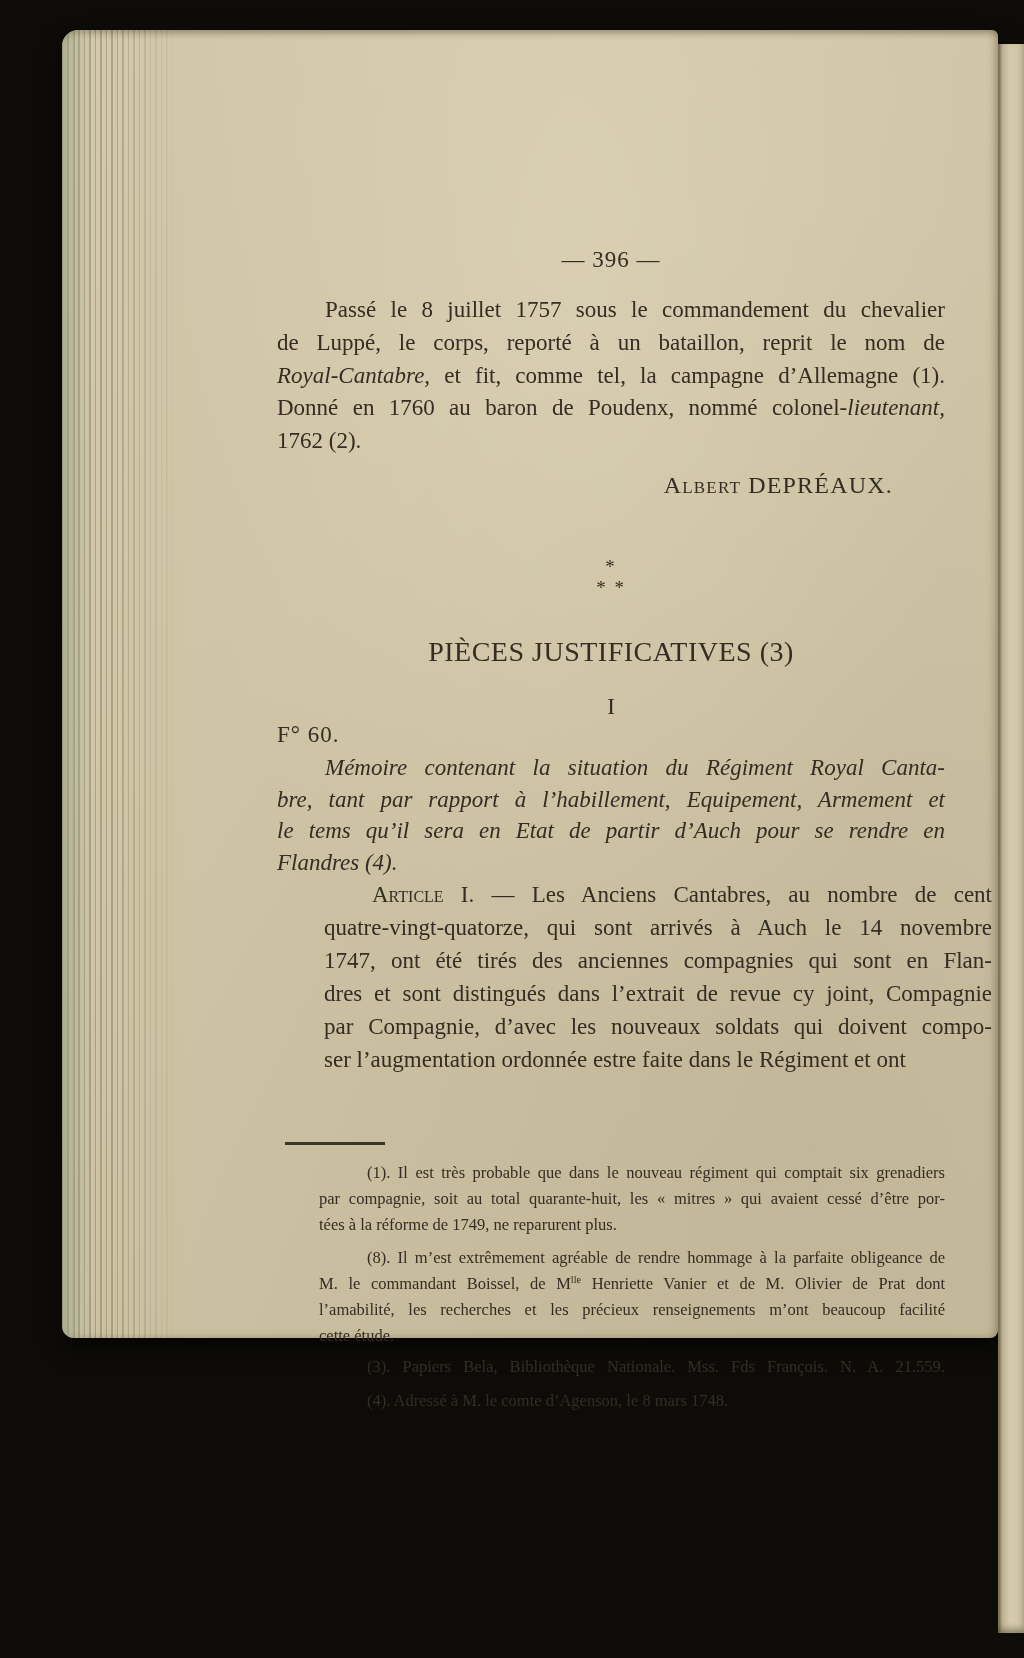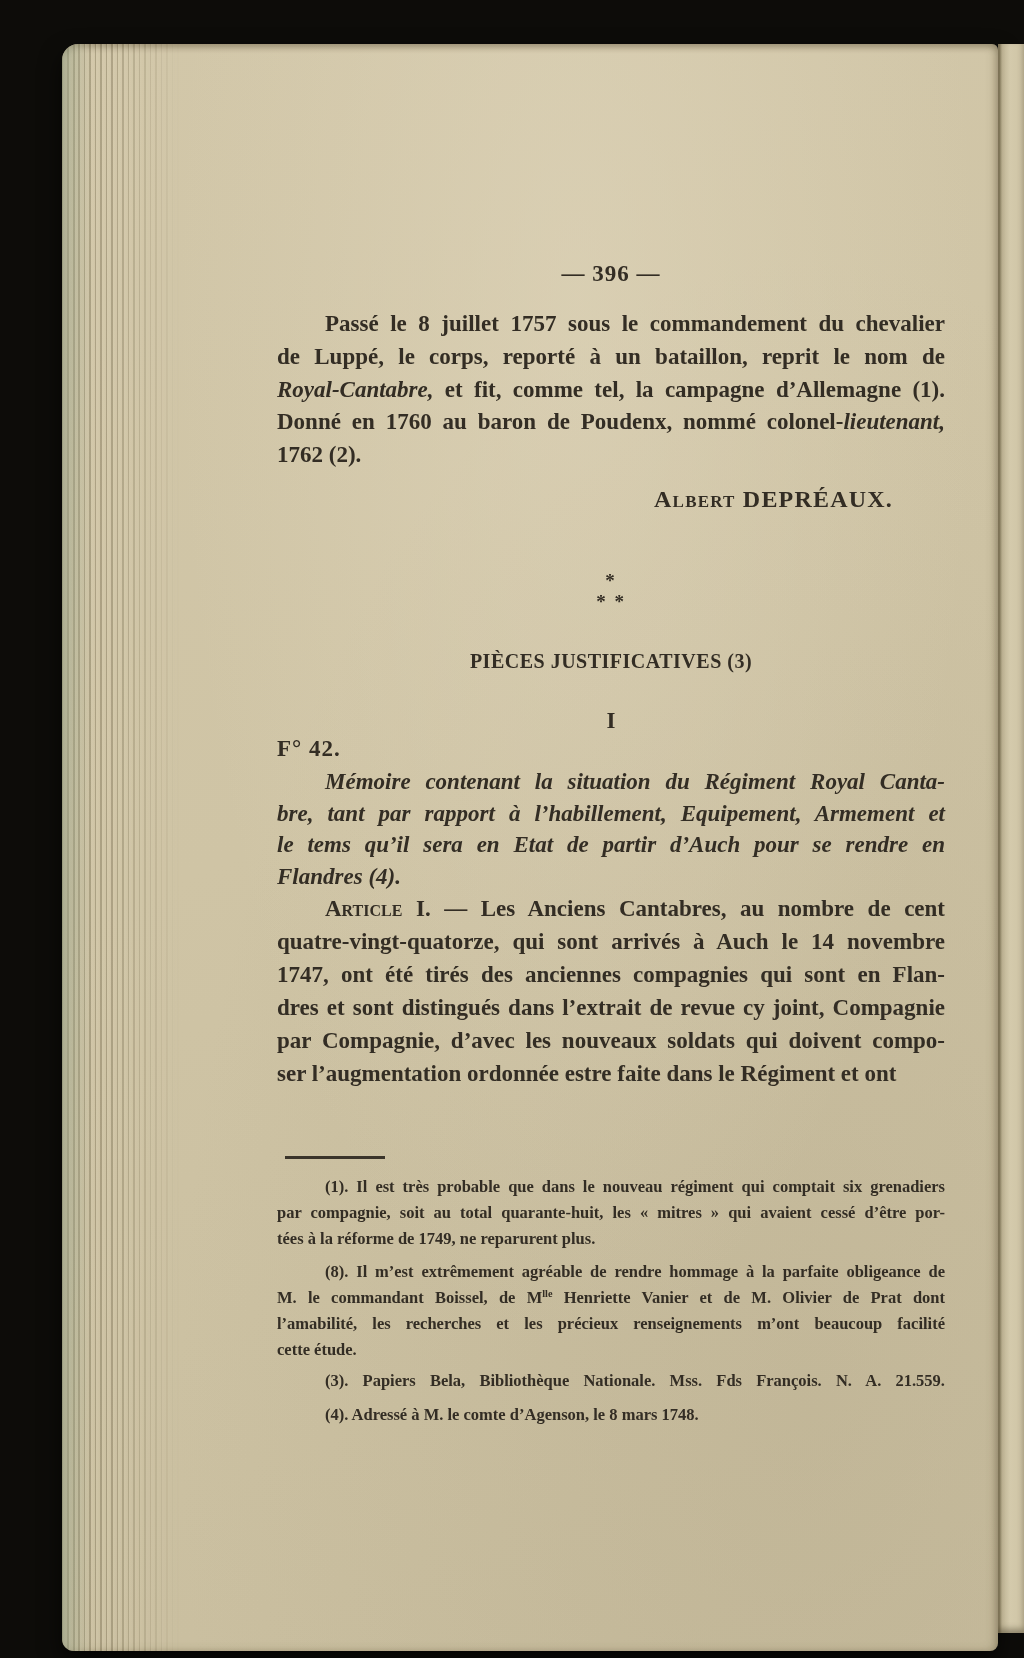--- a/index.html
+++ b/index.html
@@ -5,28 +5,27 @@
   html,body{margin:0;padding:0;}
   body{
     width:1024px;height:1658px;position:relative;overflow:hidden;
     background:var(--background,#0d0c09);
     font-family:"Liberation Serif","DejaVu Serif",serif;
     color:var(--ink,#332d24);
   }
   .scan{position:absolute;inset:0;}
   
   .book-page{
-    position:absolute;left:62px;top:44px;width:936px;height:1607px;
+    position:absolute;left:62px;top:30px;width:936px;height:1308px;
     background:
       radial-gradient(ellipse at 55% 16%, rgba(224,214,188,.55) 0%, rgba(224,214,188,0) 55%),
       radial-gradient(ellipse at 80% 85%, rgba(170,158,128,.25) 0%, rgba(170,158,128,0) 60%),
       linear-gradient(160deg,#d2c7a9 0%,#cfc4a5 45%,#c8bd9e 100%);
     border-radius:16px 6px 8px 12px;
     box-shadow:0 10px 22px rgba(0,0,0,.65), inset 0 3px 6px rgba(70,60,35,.35), inset -4px 0 9px rgba(90,78,50,.25);
-    font-weight:bold;
   }
   .page-edge-stack{
     position:absolute;left:0;top:0;bottom:0;width:125px;border-radius:16px 0 0 12px;
     background:
       linear-gradient(to right, rgba(156,165,138,.6) 0px, rgba(156,165,138,.35) 12px, rgba(156,165,138,0) 30px),
       repeating-linear-gradient(to right,
         rgba(96,86,58,.32) 0px, rgba(96,86,58,.32) 1.5px,
         rgba(222,212,184,.25) 1.5px, rgba(222,212,184,0) 5.5px);
     -webkit-mask-image:linear-gradient(to right,#000 0 48px,transparent 118px);
             mask-image:linear-gradient(to right,#000 0 48px,transparent 118px);
@@ -45,30 +44,30 @@
   }
   .line.last{text-align-last:left;}
   .line.indent{text-indent:48px;}
   .i,.line .i{font-style:italic;}
   .sc{font-variant:small-caps;}
   .sup{vertical-align:super;font-size:62%;line-height:0;}
   .page-number{top:214px;text-align:center;text-align-last:center;letter-spacing:1px;}
   .opening-paragraph{top:264px;}
   .author-signature{top:442px;text-align:right;padding-right:52px;box-sizing:border-box;letter-spacing:1.2px;font-size:24px;}
   .section-divider{top:526px;text-align:center;font-size:19px;line-height:21px;letter-spacing:2px;}
-  .section-heading{top:606px;text-align:center;font-size:20px;letter-spacing:.5px;}
+  .section-heading{top:606px;text-align:center;font-size:28px;letter-spacing:.5px;}
   .section-numeral{top:664px;text-align:center;font-size:23px;}
   .folio-reference{top:692px;letter-spacing:1px;}
   .memoire-paragraph{top:722px;}
   .memoire-paragraph .line{line-height:31.6px;}
-  .article-paragraph{top:848px;}
+  .article-paragraph{top:848px;margin-left:47px;}
   .article-paragraph .line{line-height:33px;}
   .footnote-rule{top:1112px;left:8px;width:100px;height:2.5px;background:#3a342a;}
   .footnote{font-size:16.5px;}
-  .footnote .line{line-height:26px;}
+  .footnote .line{line-height:26px;margin-left:42px;}
   .fn1{top:1130px;}
   .fn2{top:1215px;}
   .fn3{top:1324px;}
   .fn4{top:1358px;}
 </style>
 </head>
 <body>
 
 <div class="scan">
   <div class="book-page">
@@ -89,21 +88,21 @@
 
       <div class="block section-divider">
         <div>*</div>
         <div>* *</div>
       </div>
 
       <div class="block section-heading">PIÈCES JUSTIFICATIVES (3)</div>
 
       <div class="block section-numeral">I</div>
 
-      <div class="block folio-reference">F° 42.</div>
+      <div class="block folio-reference">F° 60.</div>
 
       <div class="block memoire-paragraph">
           <div class="line indent"><span class="i">Mémoire contenant la situation du Régiment Royal Canta-</span></div>
           <div class="line"><span class="i">bre, tant par rapport à l’habillement, Equipement, Armement et</span></div>
           <div class="line"><span class="i">le tems qu’il sera en Etat de partir d’Auch pour se rendre en</span></div>
           <div class="line last"><span class="i">Flandres (4).</span></div>
         </div>
 
       <div class="block article-paragraph">
           <div class="line indent"><span class="sc">Article</span><span> I. — Les Anciens Cantabres, au nombre de cent</span></div>

